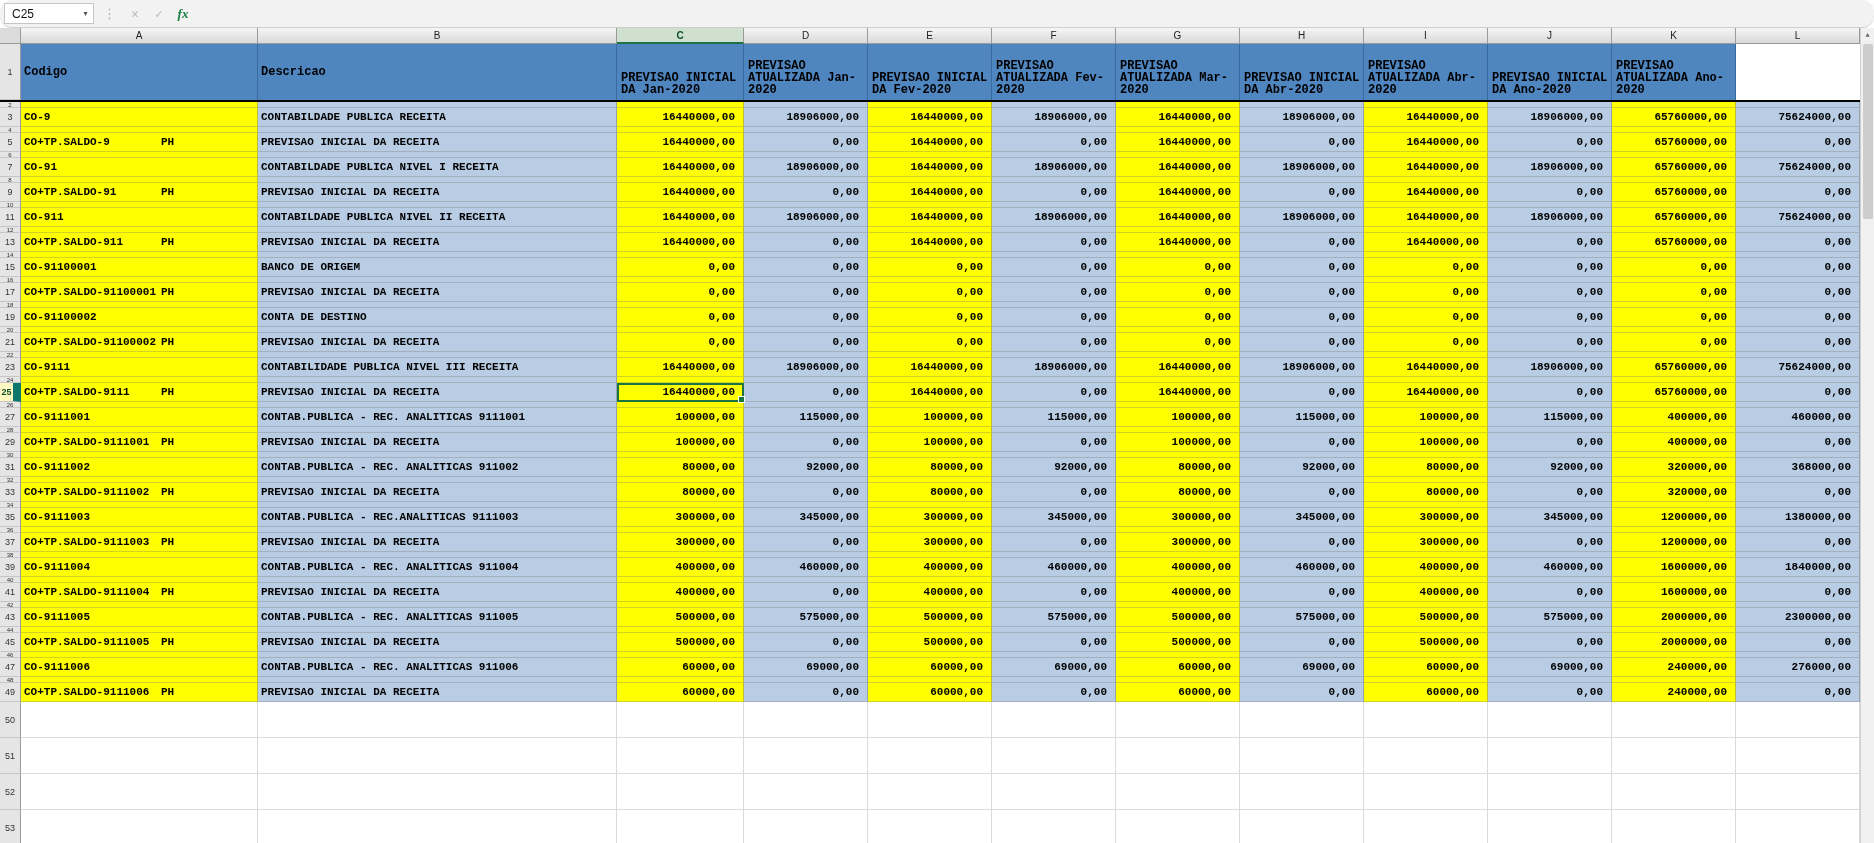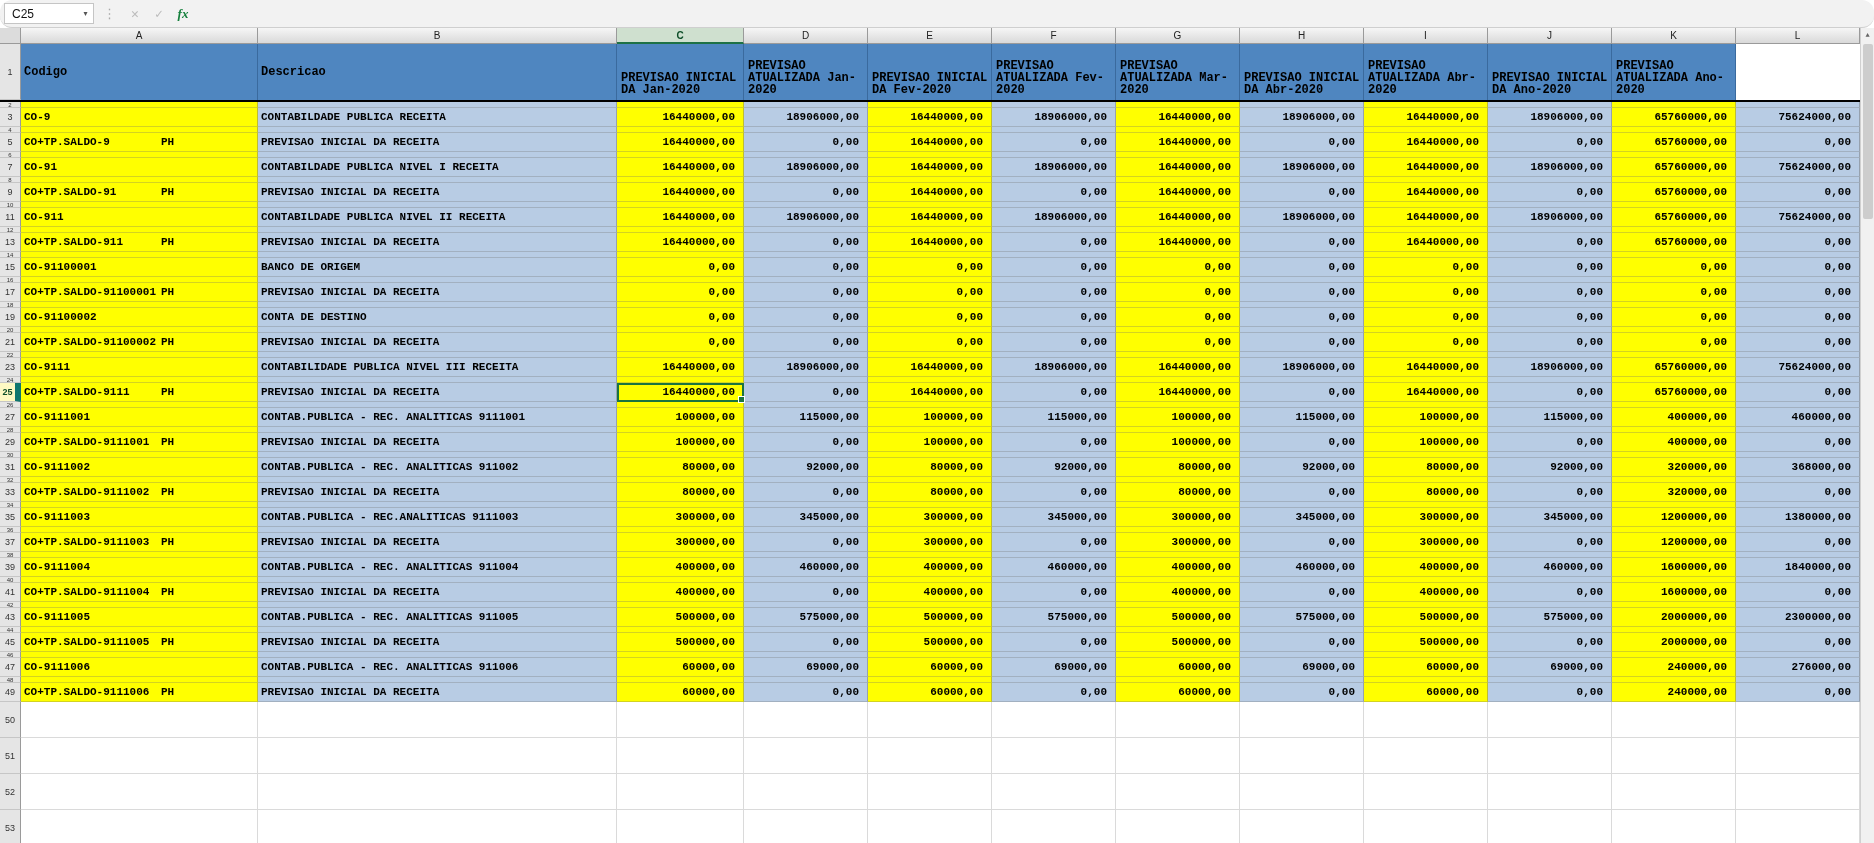--- a/index.html
+++ b/index.html
@@ -25,21 +25,21 @@
 
   
   .main { display: flex; width: 1874px; }
   #grid { width: 1860px; }
   .row { display: flex; width: 1860px; }
 
   .rh { flex: 0 0 21px; width: 21px; background: #e5e5e5;
     border-right: 1px solid #9a9a9a; border-bottom: 1px solid #c6c6c6;
     display: flex; align-items: center; justify-content: center;
     font: 9px "Liberation Sans", sans-serif; color: #333; overflow: hidden; }
-  .selrh { background: #fef9c3; border-right: 6px solid #0f766e; font-weight: bold; color: #0d4d28; }
+  .selrh { background: #fef9c3; border-right: 8px solid #0f766e; font-weight: bold; color: #0d4d28; }
 
   .letters { height: 16px; }
   .corner { border-bottom: 1px solid #9a9a9a; background: #dcdcdc; }
   .colletter { flex: 0 0 auto; display: flex; align-items: center; justify-content: center;
     background: linear-gradient(#f6f6f6, #d9d9d9);
     border-right: 1px solid #9a9a9a; border-bottom: 1px solid #9a9a9a;
     font: 10px "Liberation Sans", sans-serif; color: #222; overflow: hidden; }
   .selhdr { background: #cfe0cf; border-bottom: 2px solid #1e7145; font-weight: bold; color: #0d4d28; }
 
   

